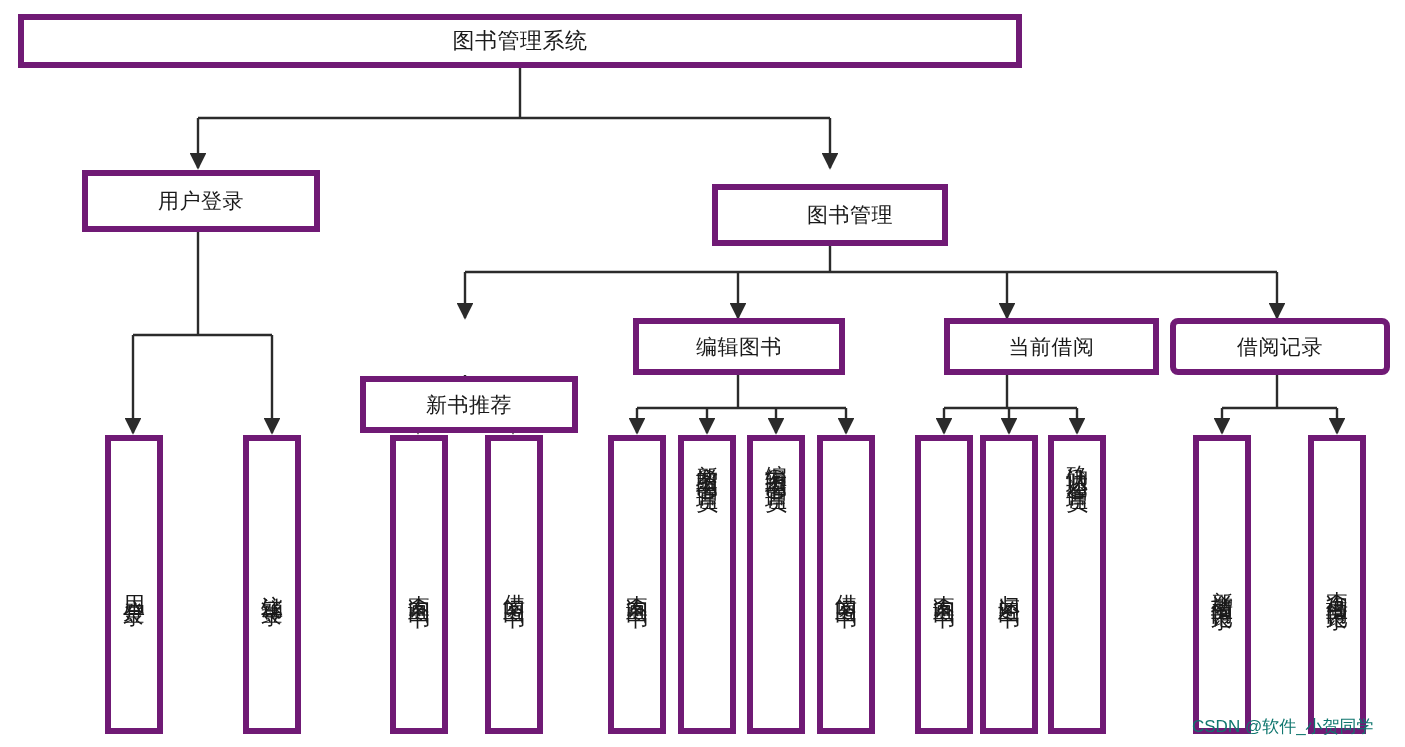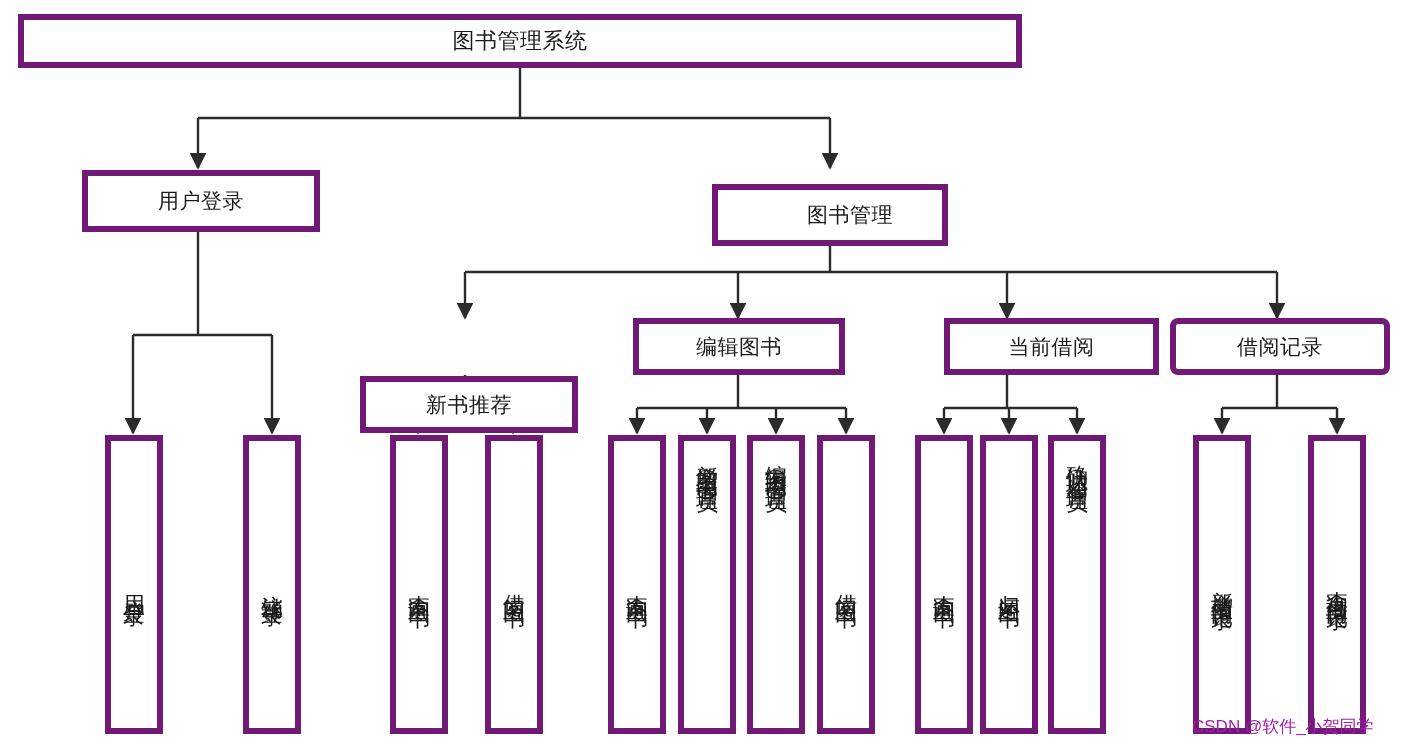--- a/index.html
+++ b/index.html
@@ -65,21 +65,21 @@
     white-space: nowrap;
     max-height: 290px;
   }
   
   .node.vert.top-anchored {
     align-items: flex-start;
     padding-top: 6px;
   }
   .watermark {
     position: absolute;
-    color: #a21caf;
+    color: #0f766e;
     font-size: 17px;
     white-space: nowrap;
     user-select: none;
   }
 </style>
 </head>
 <body>
 
 <div id="diagram-canvas">
 

